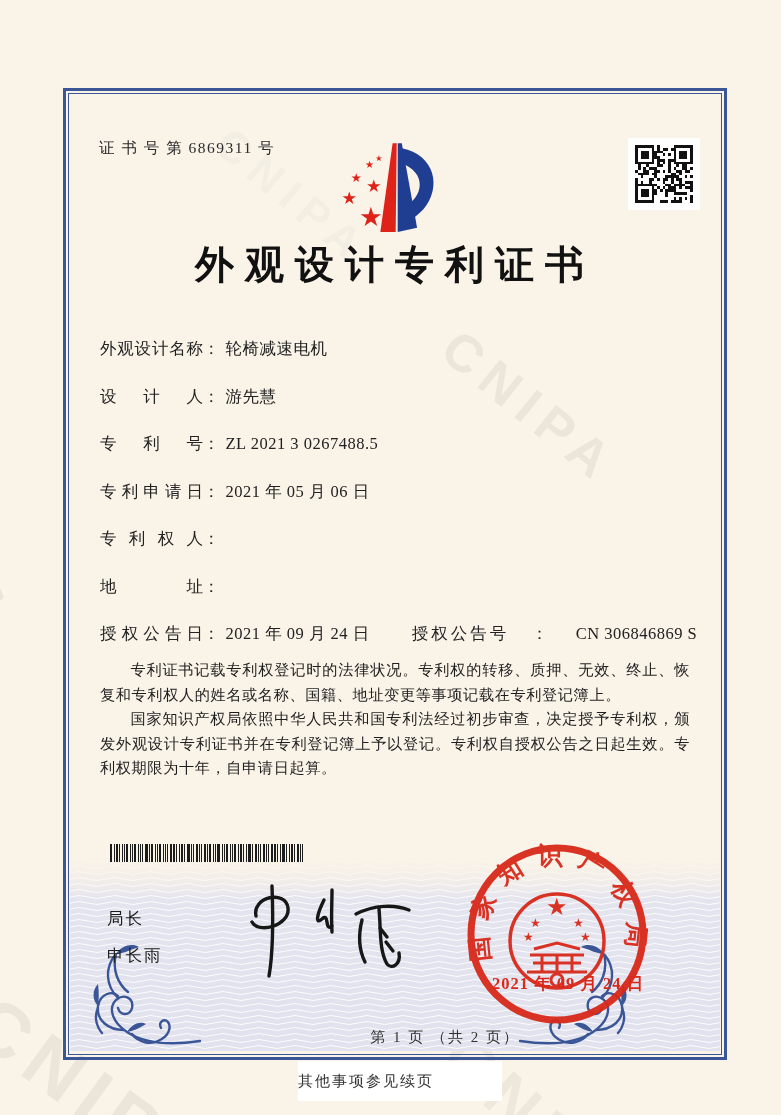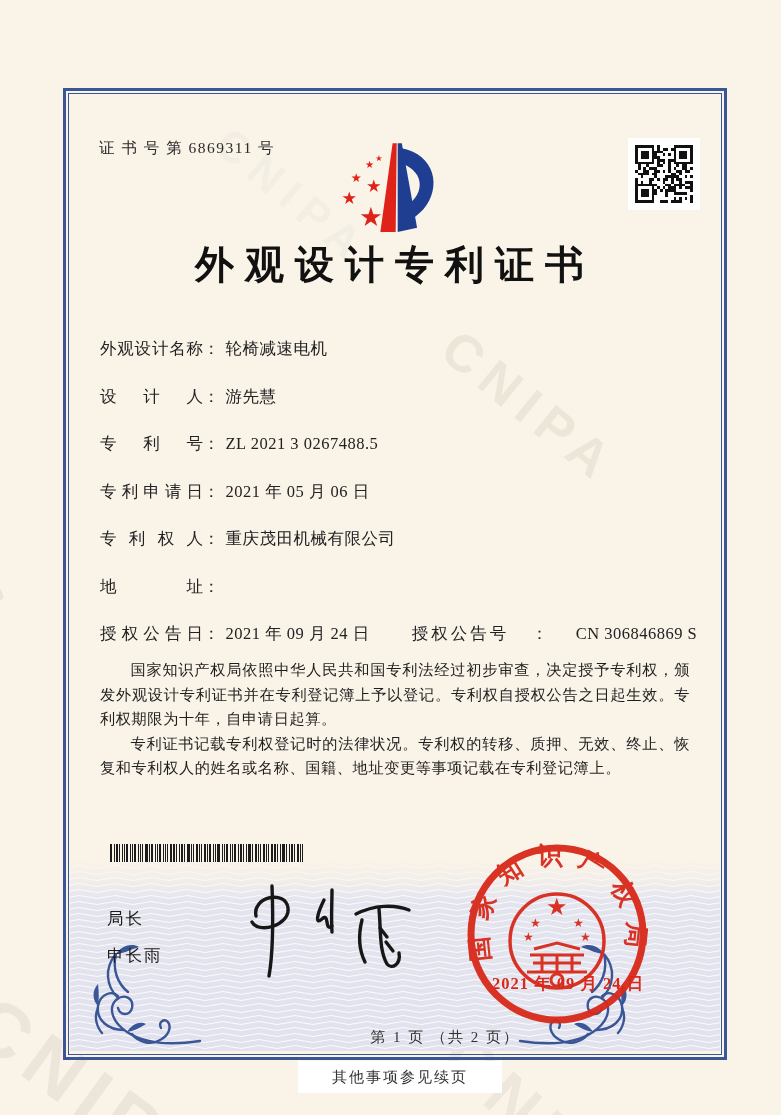--- a/index.html
+++ b/index.html
@@ -66,22 +66,22 @@
   .seal-date{position:absolute;left:492px;top:973px;z-index:4;
     color:#d8291a;font-weight:700;font-size:16.5px;letter-spacing:1px;white-space:nowrap;}
 
   .ornament{position:absolute;width:130px;height:115px;z-index:2;}
   .orn-left{left:72px;top:938px;}
   .orn-right{left:518px;top:938px;transform:scaleX(-1);}
 
   .page-info{position:absolute;left:63px;top:1028px;width:764px;text-align:center;z-index:3;
     font-size:15px;letter-spacing:2px;color:#333;}
 
-  .cont-box{position:absolute;left:298px;top:1061px;width:204px;height:32px;z-index:6;
-    background:#ffffff;display:flex;align-items:center;justify-content:center;}
+  .cont-box{position:absolute;left:298px;top:1061px;width:204px;height:40px;z-index:6;
+    background:#ffffff;display:flex;align-items:center;}
   .cont-box span{font-size:15px;letter-spacing:2px;color:#333;}
 </style>
 </head>
 <body>
 
 <div class="wm wm1">CNIPA</div>
 <div class="wm wm2">CNIPA</div>
 <div class="wm wm3">CNIPA</div>
 <div class="wm wm4">CNIPA</div>
 <div class="wm wm5">CNIPA</div>
@@ -397,41 +397,40 @@
     <span class="fvalue">ZL 2021 3 0267488.5</span>
   </div>
   <div class="frow">
     <span class="flabel">专利申请日</span>
       <span class="fcolon">：</span>
     <span class="fvalue">2021 年 05 月 06 日</span>
   </div>
   <div class="frow">
     <span class="flabel">专利权人</span>
       <span class="fcolon">：</span>
-    <span class="fvalue">重庆茂田机械有限公司</span>
   </div>
   <div class="frow">
     <span class="flabel">地址</span>
       <span class="fcolon">：</span>
   </div>
   <div class="frow">
     <span class="flabel">授权公告日</span>
       <span class="fcolon">：</span>
     <span class="fvalue">2021 年 09 月 24 日</span>
     <span class="grant-extra">
       <span class="flabel2">授权公告号</span>
         <span class="fcolon">：</span>
       <span class="fvalue">CN 306846869 S</span>
     </span>
   </div>
 </div>
 
 <div class="body-text">
+  <p>专利证书记载专利权登记时的法律状况。专利权的转移、质押、无效、终止、恢复和专利权人的姓名或名称、国籍、地址变更等事项记载在专利登记簿上。</p>
   <p>国家知识产权局依照中华人民共和国专利法经过初步审查，决定授予专利权，颁发外观设计专利证书并在专利登记簿上予以登记。专利权自授权公告之日起生效。专利权期限为十年，自申请日起算。</p>
-  <p>专利证书记载专利权登记时的法律状况。专利权的转移、质押、无效、终止、恢复和专利权人的姓名或名称、国籍、地址变更等事项记载在专利登记簿上。</p>
 </div>
 
 <svg class="barcode" id="barcode-svg" viewBox="0 0 202 18" preserveAspectRatio="none">
     <rect x="0" y="0" width="2" height="18" fill="#1c1c1c"></rect>
     <rect x="4" y="0" width="1" height="18" fill="#1c1c1c"></rect>
     <rect x="6" y="0" width="2" height="18" fill="#1c1c1c"></rect>
     <rect x="9" y="0" width="1" height="18" fill="#1c1c1c"></rect>
     <rect x="12" y="0" width="1" height="18" fill="#1c1c1c"></rect>
     <rect x="14" y="0" width="1" height="18" fill="#1c1c1c"></rect>
     <rect x="16" y="0" width="2" height="18" fill="#1c1c1c"></rect>

